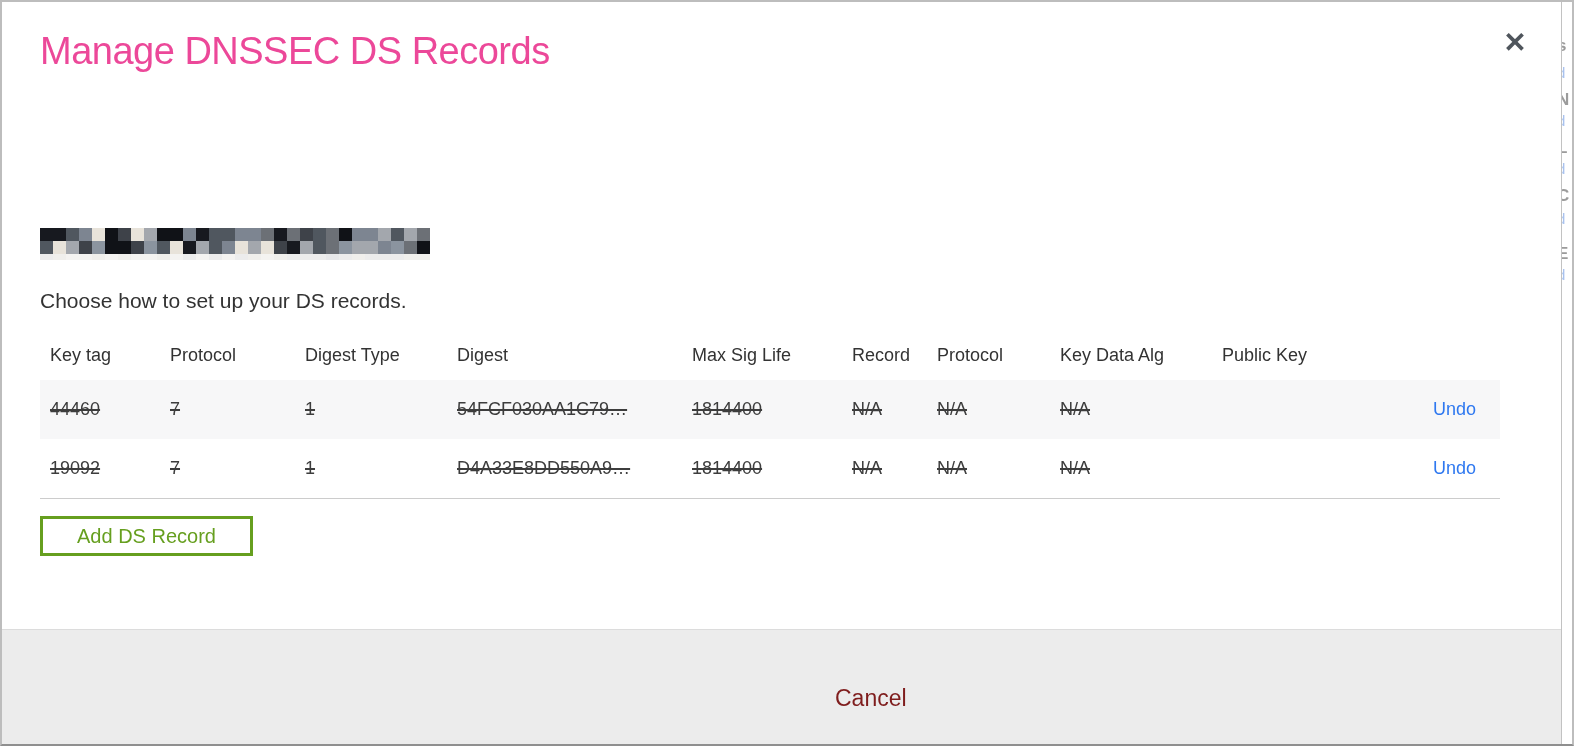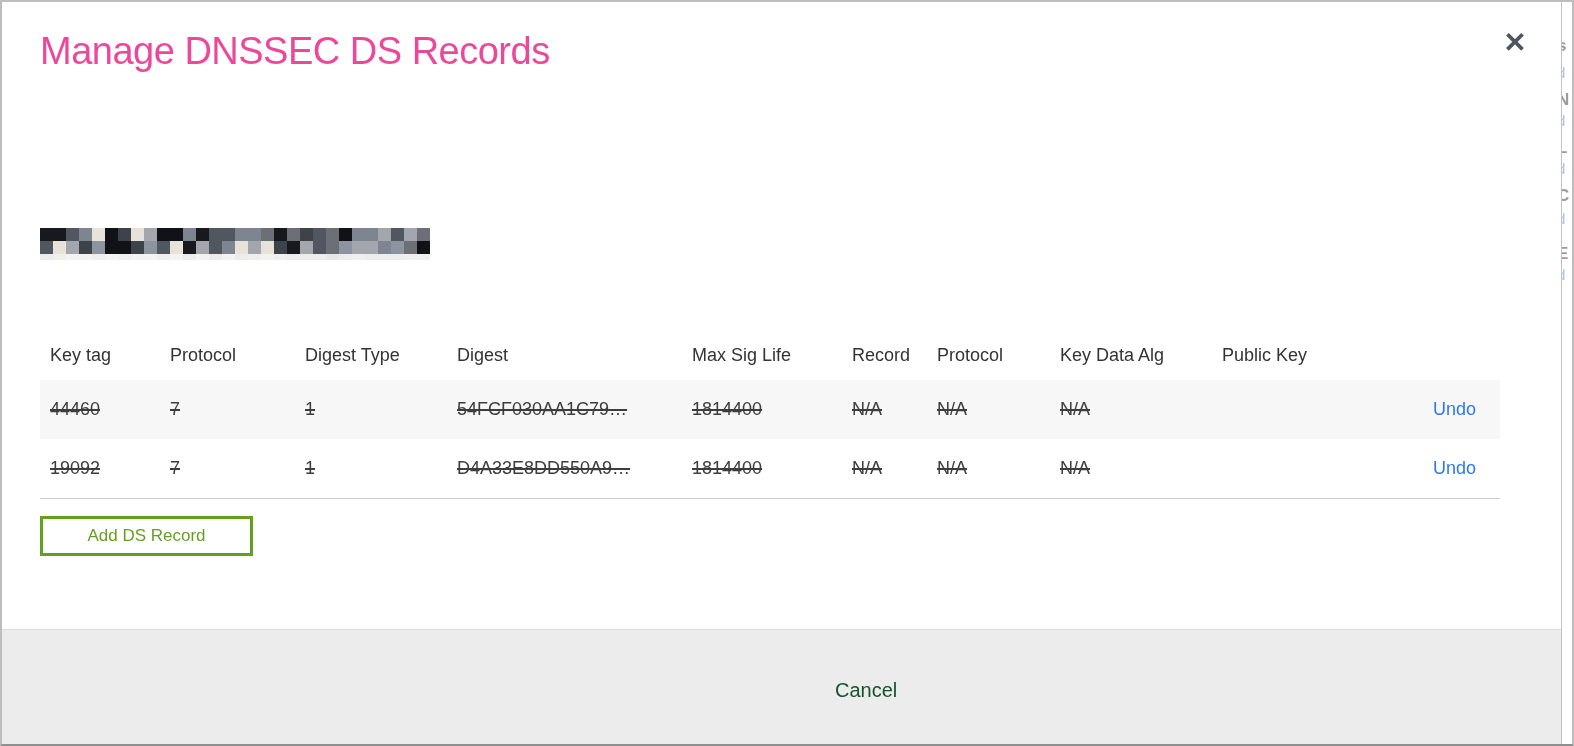--- a/index.html
+++ b/index.html
@@ -35,32 +35,32 @@
   .ds-table th { text-align:left; font-weight:400; color:#333; height:50px; padding:0 0 0 10px;
                  white-space:nowrap; overflow:hidden; }
   .ds-table td { height:59px; padding:0 0 0 10px; white-space:nowrap; overflow:hidden; }
   tr.shaded { background:#f7f7f8; }
   tr.last-row td { border-bottom:1px solid #ccc; }
   .struck { text-decoration:line-through; text-decoration-thickness:2px; }
   td.action-cell { text-align:right; padding:0 24px 0 0; }
   .undo-link { color:#2e78f0; text-decoration:none; font-size:18px; cursor:pointer; }
 
   .add-ds-btn { position:absolute; left:38px; top:514px; width:213px; height:40px; background:#fff;
-                border:3px solid #669f1f; color:#669f1f; font-size:17px; cursor:pointer;
+                border:3px solid #669f1f; color:#669f1f; font-size:20px; cursor:pointer;
                 font-family:"Liberation Sans", sans-serif; }
 
   .modal-footer { position:absolute; left:0; right:0; top:627px; bottom:0; background:#ececec;
                   border-top:1px solid #dcdcdc; }
 
   .save-annotation { position:absolute; left:641px; top:7px; width:189px; height:94px;
                      border:5px solid #ea1a1a; background:#fff; }
   .save-btn { position:absolute; left:9px; top:11px; width:161px; height:65px; background:#5d9a00;
               border:none; border-bottom:6px solid #4c7d05; color:#fff; font-size:23px;
               cursor:pointer; font-family:"Liberation Sans", sans-serif; }
-  .cancel-link { position:absolute; left:833px; top:49px; font-size:20px; color:#14532d;
+  .cancel-link { position:absolute; left:833px; top:55px; font-size:23px; color:#7f1d1d;
                  text-decoration:none; cursor:pointer; }
 </style>
 </head>
 <body>
 
 <div class="screen">
 
   <div class="bg-strip">
       <span class="frag gray" style="top: 34px;">s</span>
       <span class="frag blue" style="top: 62px;">d</span>
@@ -77,20 +77,21 @@
   <div class="modal">
 
     <h1 class="modal-title">Manage DNSSEC DS Records</h1>
 
     <button class="close-btn">
       <span>✕</span>
     </button>
 
     <div class="redacted" id="redacted-domain"><i style="width: 13px; height: 13px; background: rgb(23, 25, 31);"></i><i style="width: 13px; height: 13px; background: rgb(23, 25, 31);"></i><i style="width: 13px; height: 13px; background: rgb(80, 87, 95);"></i><i style="width: 13px; height: 13px; background: rgb(125, 133, 145);"></i><i style="width: 13px; height: 13px; background: rgb(232, 227, 218);"></i><i style="width: 13px; height: 13px; background: rgb(16, 18, 23);"></i><i style="width: 13px; height: 13px; background: rgb(62, 66, 73);"></i><i style="width: 13px; height: 13px; background: rgb(232, 227, 218);"></i><i style="width: 13px; height: 13px; background: rgb(163, 167, 173);"></i><i style="width: 13px; height: 13px; background: rgb(16, 18, 23);"></i><i style="width: 13px; height: 13px; background: rgb(16, 18, 23);"></i><i style="width: 13px; height: 13px; background: rgb(125, 133, 145);"></i><i style="width: 13px; height: 13px; background: rgb(23, 25, 31);"></i><i style="width: 13px; height: 13px; background: rgb(80, 87, 95);"></i><i style="width: 13px; height: 13px; background: rgb(80, 87, 95);"></i><i style="width: 13px; height: 13px; background: rgb(125, 133, 145);"></i><i style="width: 13px; height: 13px; background: rgb(125, 133, 145);"></i><i style="width: 13px; height: 13px; background: rgb(108, 112, 118);"></i><i style="width: 13px; height: 13px; background: rgb(23, 25, 31);"></i><i style="width: 13px; height: 13px; background: rgb(108, 112, 118);"></i><i style="width: 13px; height: 13px; background: rgb(62, 66, 73);"></i><i style="width: 13px; height: 13px; background: rgb(80, 87, 95);"></i><i style="width: 13px; height: 13px; background: rgb(108, 112, 118);"></i><i style="width: 13px; height: 13px; background: rgb(16, 18, 23);"></i><i style="width: 13px; height: 13px; background: rgb(125, 133, 145);"></i><i style="width: 13px; height: 13px; background: rgb(125, 133, 145);"></i><i style="width: 13px; height: 13px; background: rgb(163, 167, 173);"></i><i style="width: 13px; height: 13px; background: rgb(80, 87, 95);"></i><i style="width: 13px; height: 13px; background: rgb(163, 167, 173);"></i><i style="width: 13px; height: 13px; background: rgb(108, 112, 118);"></i><i style="width: 13px; height: 13px; background: rgb(80, 87, 95);"></i><i style="width: 13px; height: 13px; background: rgb(232, 227, 218);"></i><i style="width: 13px; height: 13px; background: rgb(163, 167, 173);"></i><i style="width: 13px; height: 13px; background: rgb(62, 66, 73);"></i><i style="width: 13px; height: 13px; background: rgb(139, 148, 159);"></i><i style="width: 13px; height: 13px; background: rgb(16, 18, 23);"></i><i style="width: 13px; height: 13px; background: rgb(16, 18, 23);"></i><i style="width: 13px; height: 13px; background: rgb(62, 66, 73);"></i><i style="width: 13px; height: 13px; background: rgb(139, 148, 159);"></i><i style="width: 13px; height: 13px; background: rgb(80, 87, 95);"></i><i style="width: 13px; height: 13px; background: rgb(232, 227, 218);"></i><i style="width: 13px; height: 13px; background: rgb(23, 25, 31);"></i><i style="width: 13px; height: 13px; background: rgb(163, 167, 173);"></i><i style="width: 13px; height: 13px; background: rgb(80, 87, 95);"></i><i style="width: 13px; height: 13px; background: rgb(125, 133, 145);"></i><i style="width: 13px; height: 13px; background: rgb(232, 227, 218);"></i><i style="width: 13px; height: 13px; background: rgb(163, 167, 173);"></i><i style="width: 13px; height: 13px; background: rgb(232, 227, 218);"></i><i style="width: 13px; height: 13px; background: rgb(62, 66, 73);"></i><i style="width: 13px; height: 13px; background: rgb(23, 25, 31);"></i><i style="width: 13px; height: 13px; background: rgb(163, 167, 173);"></i><i style="width: 13px; height: 13px; background: rgb(80, 87, 95);"></i><i style="width: 13px; height: 13px; background: rgb(108, 112, 118);"></i><i style="width: 13px; height: 13px; background: rgb(139, 148, 159);"></i><i style="width: 13px; height: 13px; background: rgb(163, 167, 173);"></i><i style="width: 13px; height: 13px; background: rgb(163, 167, 173);"></i><i style="width: 13px; height: 13px; background: rgb(125, 133, 145);"></i><i style="width: 13px; height: 13px; background: rgb(139, 148, 159);"></i><i style="width: 13px; height: 13px; background: rgb(108, 112, 118);"></i><i style="width: 13px; height: 13px; background: rgb(16, 18, 23);"></i><i style="width: 13px; height: 6px; background: rgb(236, 236, 236);"></i><i style="width: 13px; height: 6px; background: rgb(240, 239, 236);"></i><i style="width: 13px; height: 6px; background: rgb(244, 243, 241);"></i><i style="width: 13px; height: 6px; background: rgb(244, 243, 241);"></i><i style="width: 13px; height: 6px; background: rgb(240, 239, 236);"></i><i style="width: 13px; height: 6px; background: rgb(244, 243, 241);"></i><i style="width: 13px; height: 6px; background: rgb(240, 239, 236);"></i><i style="width: 13px; height: 6px; background: rgb(244, 243, 241);"></i><i style="width: 13px; height: 6px; background: rgb(244, 243, 241);"></i><i style="width: 13px; height: 6px; background: rgb(240, 239, 236);"></i><i style="width: 13px; height: 6px; background: rgb(244, 243, 241);"></i><i style="width: 13px; height: 6px; background: rgb(236, 236, 236);"></i><i style="width: 13px; height: 6px; background: rgb(244, 243, 241);"></i><i style="width: 13px; height: 6px; background: rgb(236, 236, 236);"></i><i style="width: 13px; height: 6px; background: rgb(244, 243, 241);"></i><i style="width: 13px; height: 6px; background: rgb(236, 236, 236);"></i><i style="width: 13px; height: 6px; background: rgb(240, 239, 236);"></i><i style="width: 13px; height: 6px; background: rgb(244, 243, 241);"></i><i style="width: 13px; height: 6px; background: rgb(240, 239, 236);"></i><i style="width: 13px; height: 6px; background: rgb(236, 236, 236);"></i><i style="width: 13px; height: 6px; background: rgb(236, 236, 236);"></i><i style="width: 13px; height: 6px; background: rgb(236, 236, 236);"></i><i style="width: 13px; height: 6px; background: rgb(231, 231, 233);"></i><i style="width: 13px; height: 6px; background: rgb(236, 236, 236);"></i><i style="width: 13px; height: 6px; background: rgb(240, 239, 236);"></i><i style="width: 13px; height: 6px; background: rgb(236, 236, 236);"></i><i style="width: 13px; height: 6px; background: rgb(236, 236, 236);"></i><i style="width: 13px; height: 6px; background: rgb(236, 236, 236);"></i><i style="width: 13px; height: 6px; background: rgb(240, 239, 236);"></i><i style="width: 13px; height: 6px; background: rgb(240, 239, 236);"></i></div>
 
+    <div class="subtitle">Choose how to set up your DS records.</div>
 
     <table class="ds-table">
       <colgroup>
         <col style="width:120px">
           <col style="width:135px">
           <col style="width:152px">
         <col style="width:235px">
           <col style="width:160px">
           <col style="width:85px">
         <col style="width:123px">

